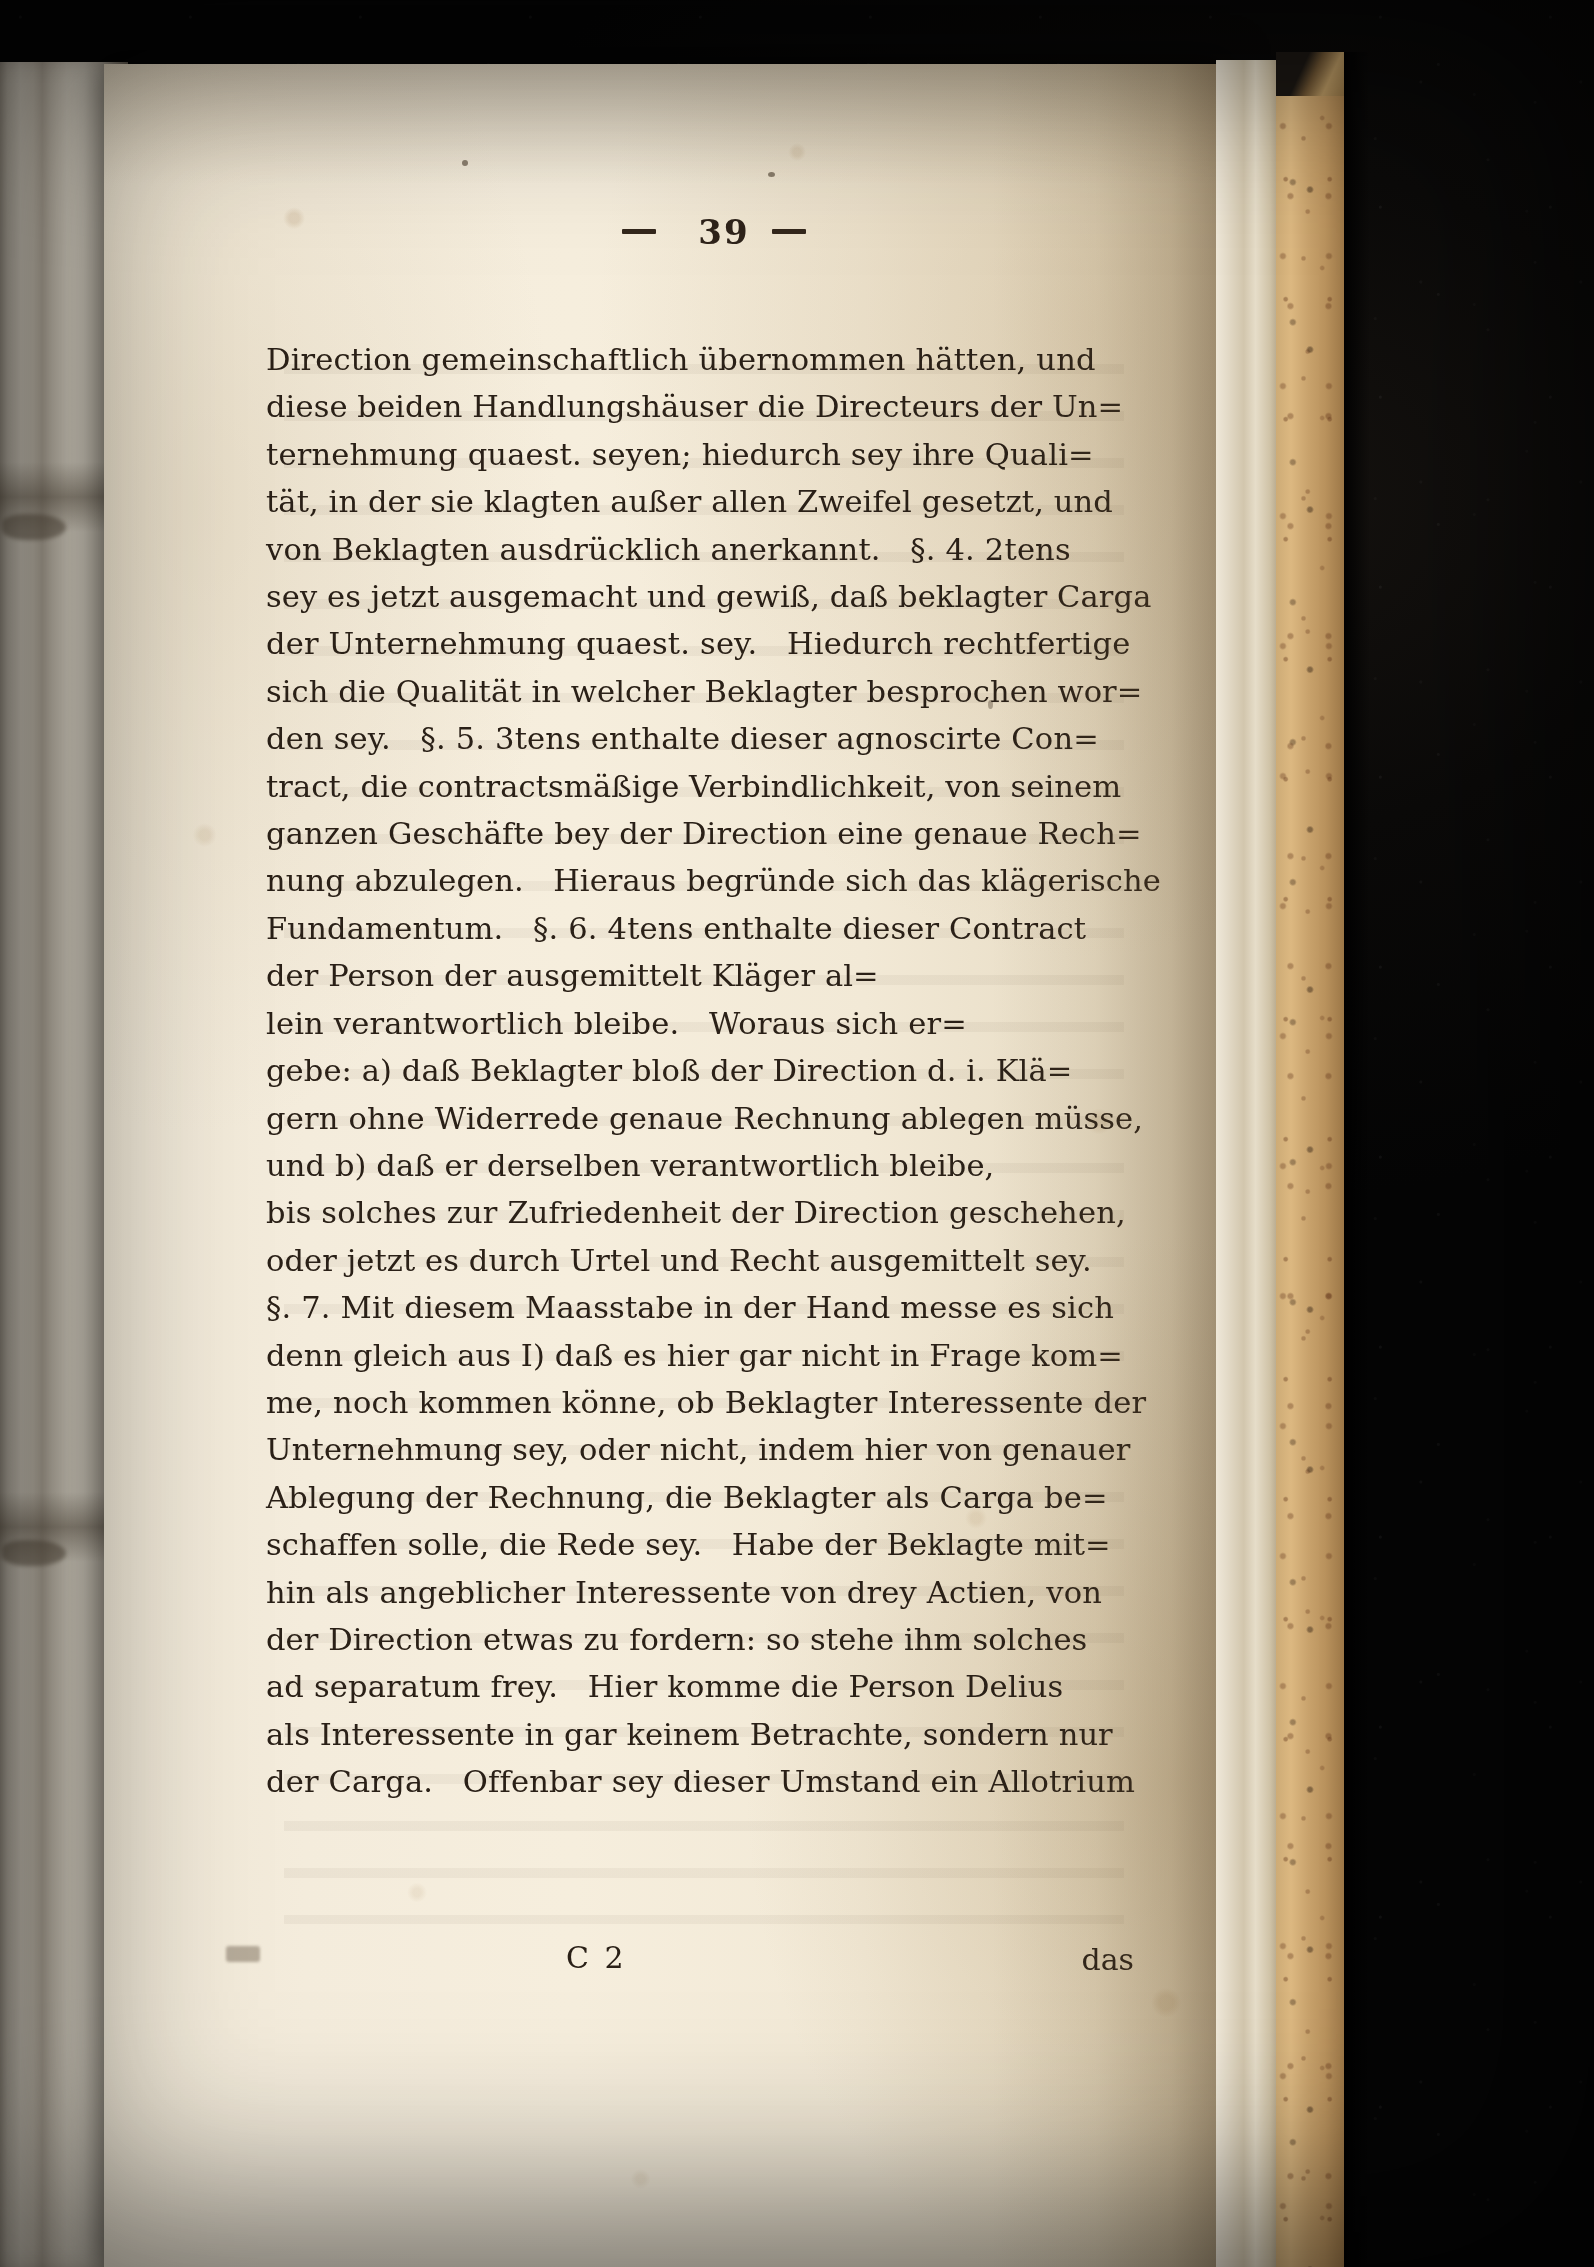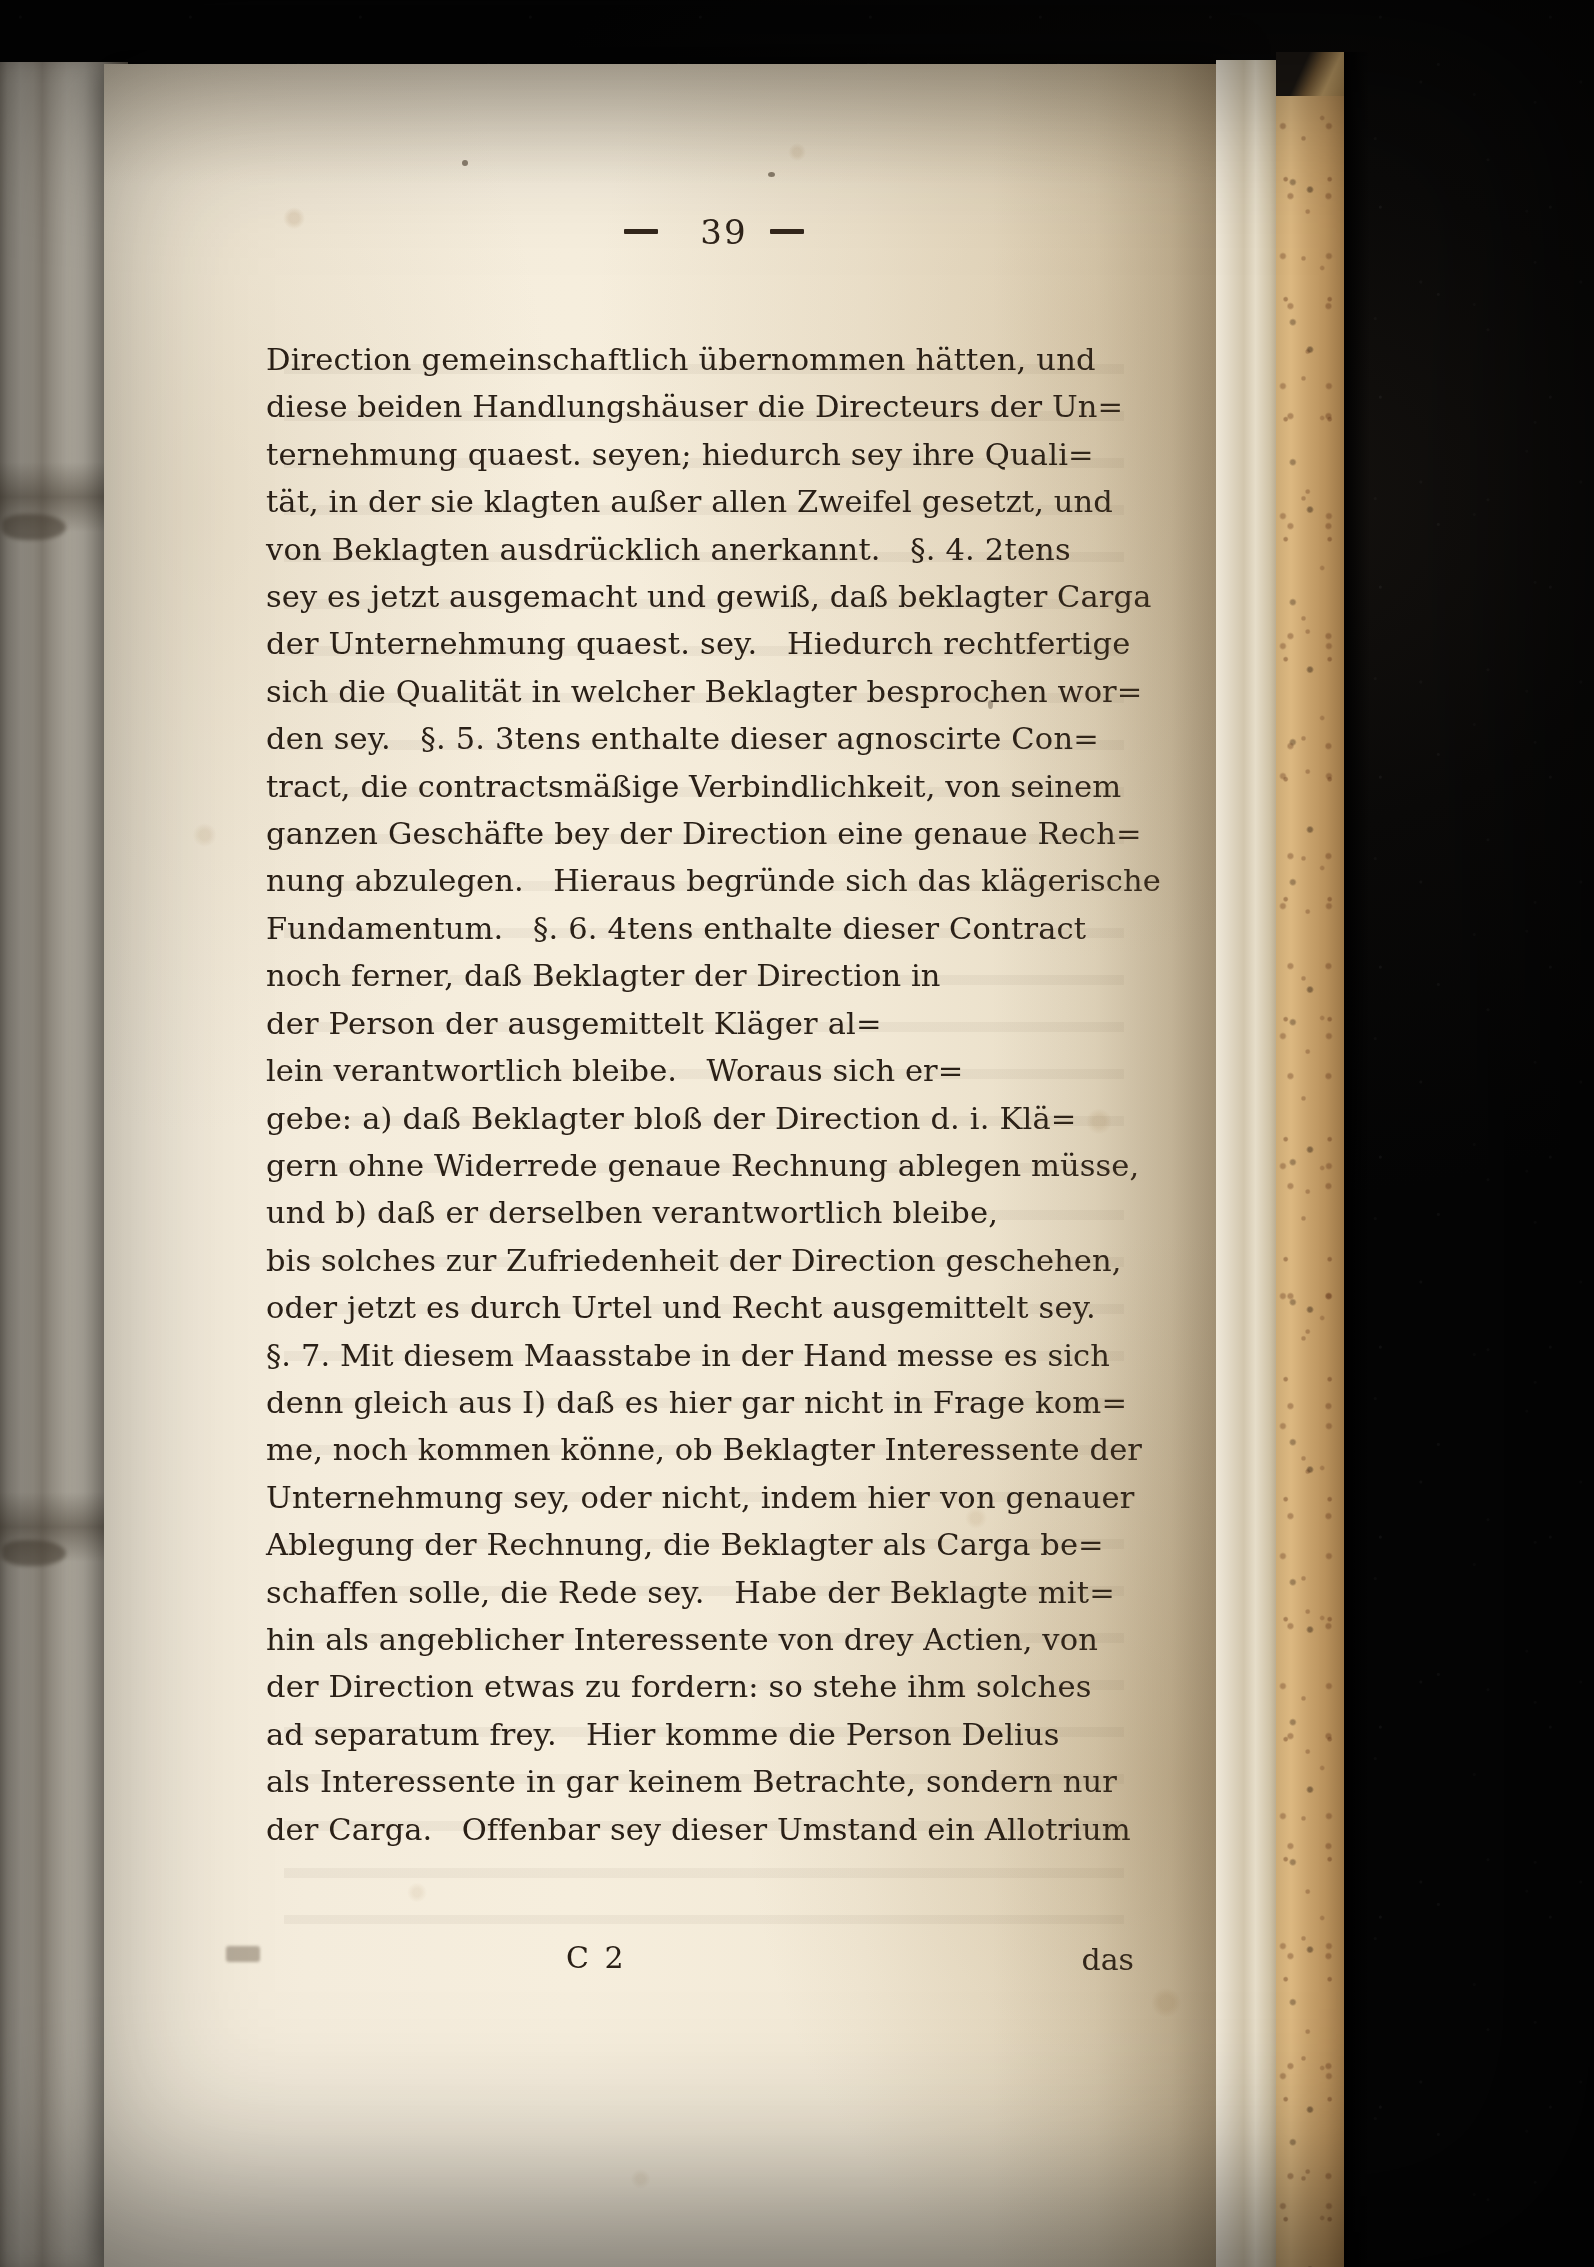--- a/index.html
+++ b/index.html
@@ -165,21 +165,21 @@
     color: #2e231a;
   }
   #page-head .rule {
     display: inline-block;
     width: 34px; height: 5px;
     background: #33271c;
     vertical-align: 10px;
     margin: 0 22px;
     border-radius: 1px;
   }
-  #page-number { font-weight: 400; margin-left: 20px; }
+  #page-number { font-weight: 700; margin-left: 20px; }
 
   #body-text {
     position: absolute;
     left: 162px; top: 272px;
     width: 868px;
   }
   .line {
     display: block;
     font-size: 30.5px;
     line-height: 47.4px;
@@ -279,21 +279,20 @@
       <span class="line">tät, in der sie klagten außer allen Zweifel gesetzt, und</span>
       <span class="line">von Beklagten ausdrücklich anerkannt.   §. 4. 2tens</span>
       <span class="line">sey es jetzt ausgemacht und gewiß, daß beklagter Carga</span>
       <span class="line">der Unternehmung quaest. sey.   Hiedurch rechtfertige</span>
       <span class="line">sich die Qualität in welcher Beklagter besprochen wor=</span>
       <span class="line">den sey.   §. 5. 3tens enthalte dieser agnoscirte Con=</span>
       <span class="line">tract, die contractsmäßige Verbindlichkeit, von seinem</span>
       <span class="line">ganzen Geschäfte bey der Direction eine genaue Rech=</span>
       <span class="line">nung abzulegen.   Hieraus begründe sich das klägerische</span>
       <span class="line">Fundamentum.   §. 6. 4tens enthalte dieser Contract</span>
-      <span class="line sp">noch ferner, daß Beklagter der Direction in</span>
       <span class="line sp">der Person der ausgemittelt Kläger al=</span>
       <span class="line sp">lein verantwortlich bleibe.   Woraus sich er=</span>
       <span class="line">gebe: a) daß Beklagter bloß der Direction d. i. Klä=</span>
       <span class="line">gern ohne Widerrede genaue Rechnung ablegen müsse,</span>
       <span class="line">und b) daß er derselben verantwortlich bleibe,</span>
       <span class="line">bis solches zur Zufriedenheit der Direction geschehen,</span>
       <span class="line">oder jetzt es durch Urtel und Recht ausgemittelt sey.</span>
       <span class="line">§. 7. Mit diesem Maasstabe in der Hand messe es sich</span>
       <span class="line">denn gleich aus I) daß es hier gar nicht in Frage kom=</span>
       <span class="line">me, noch kommen könne, ob Beklagter Interessente der</span>

